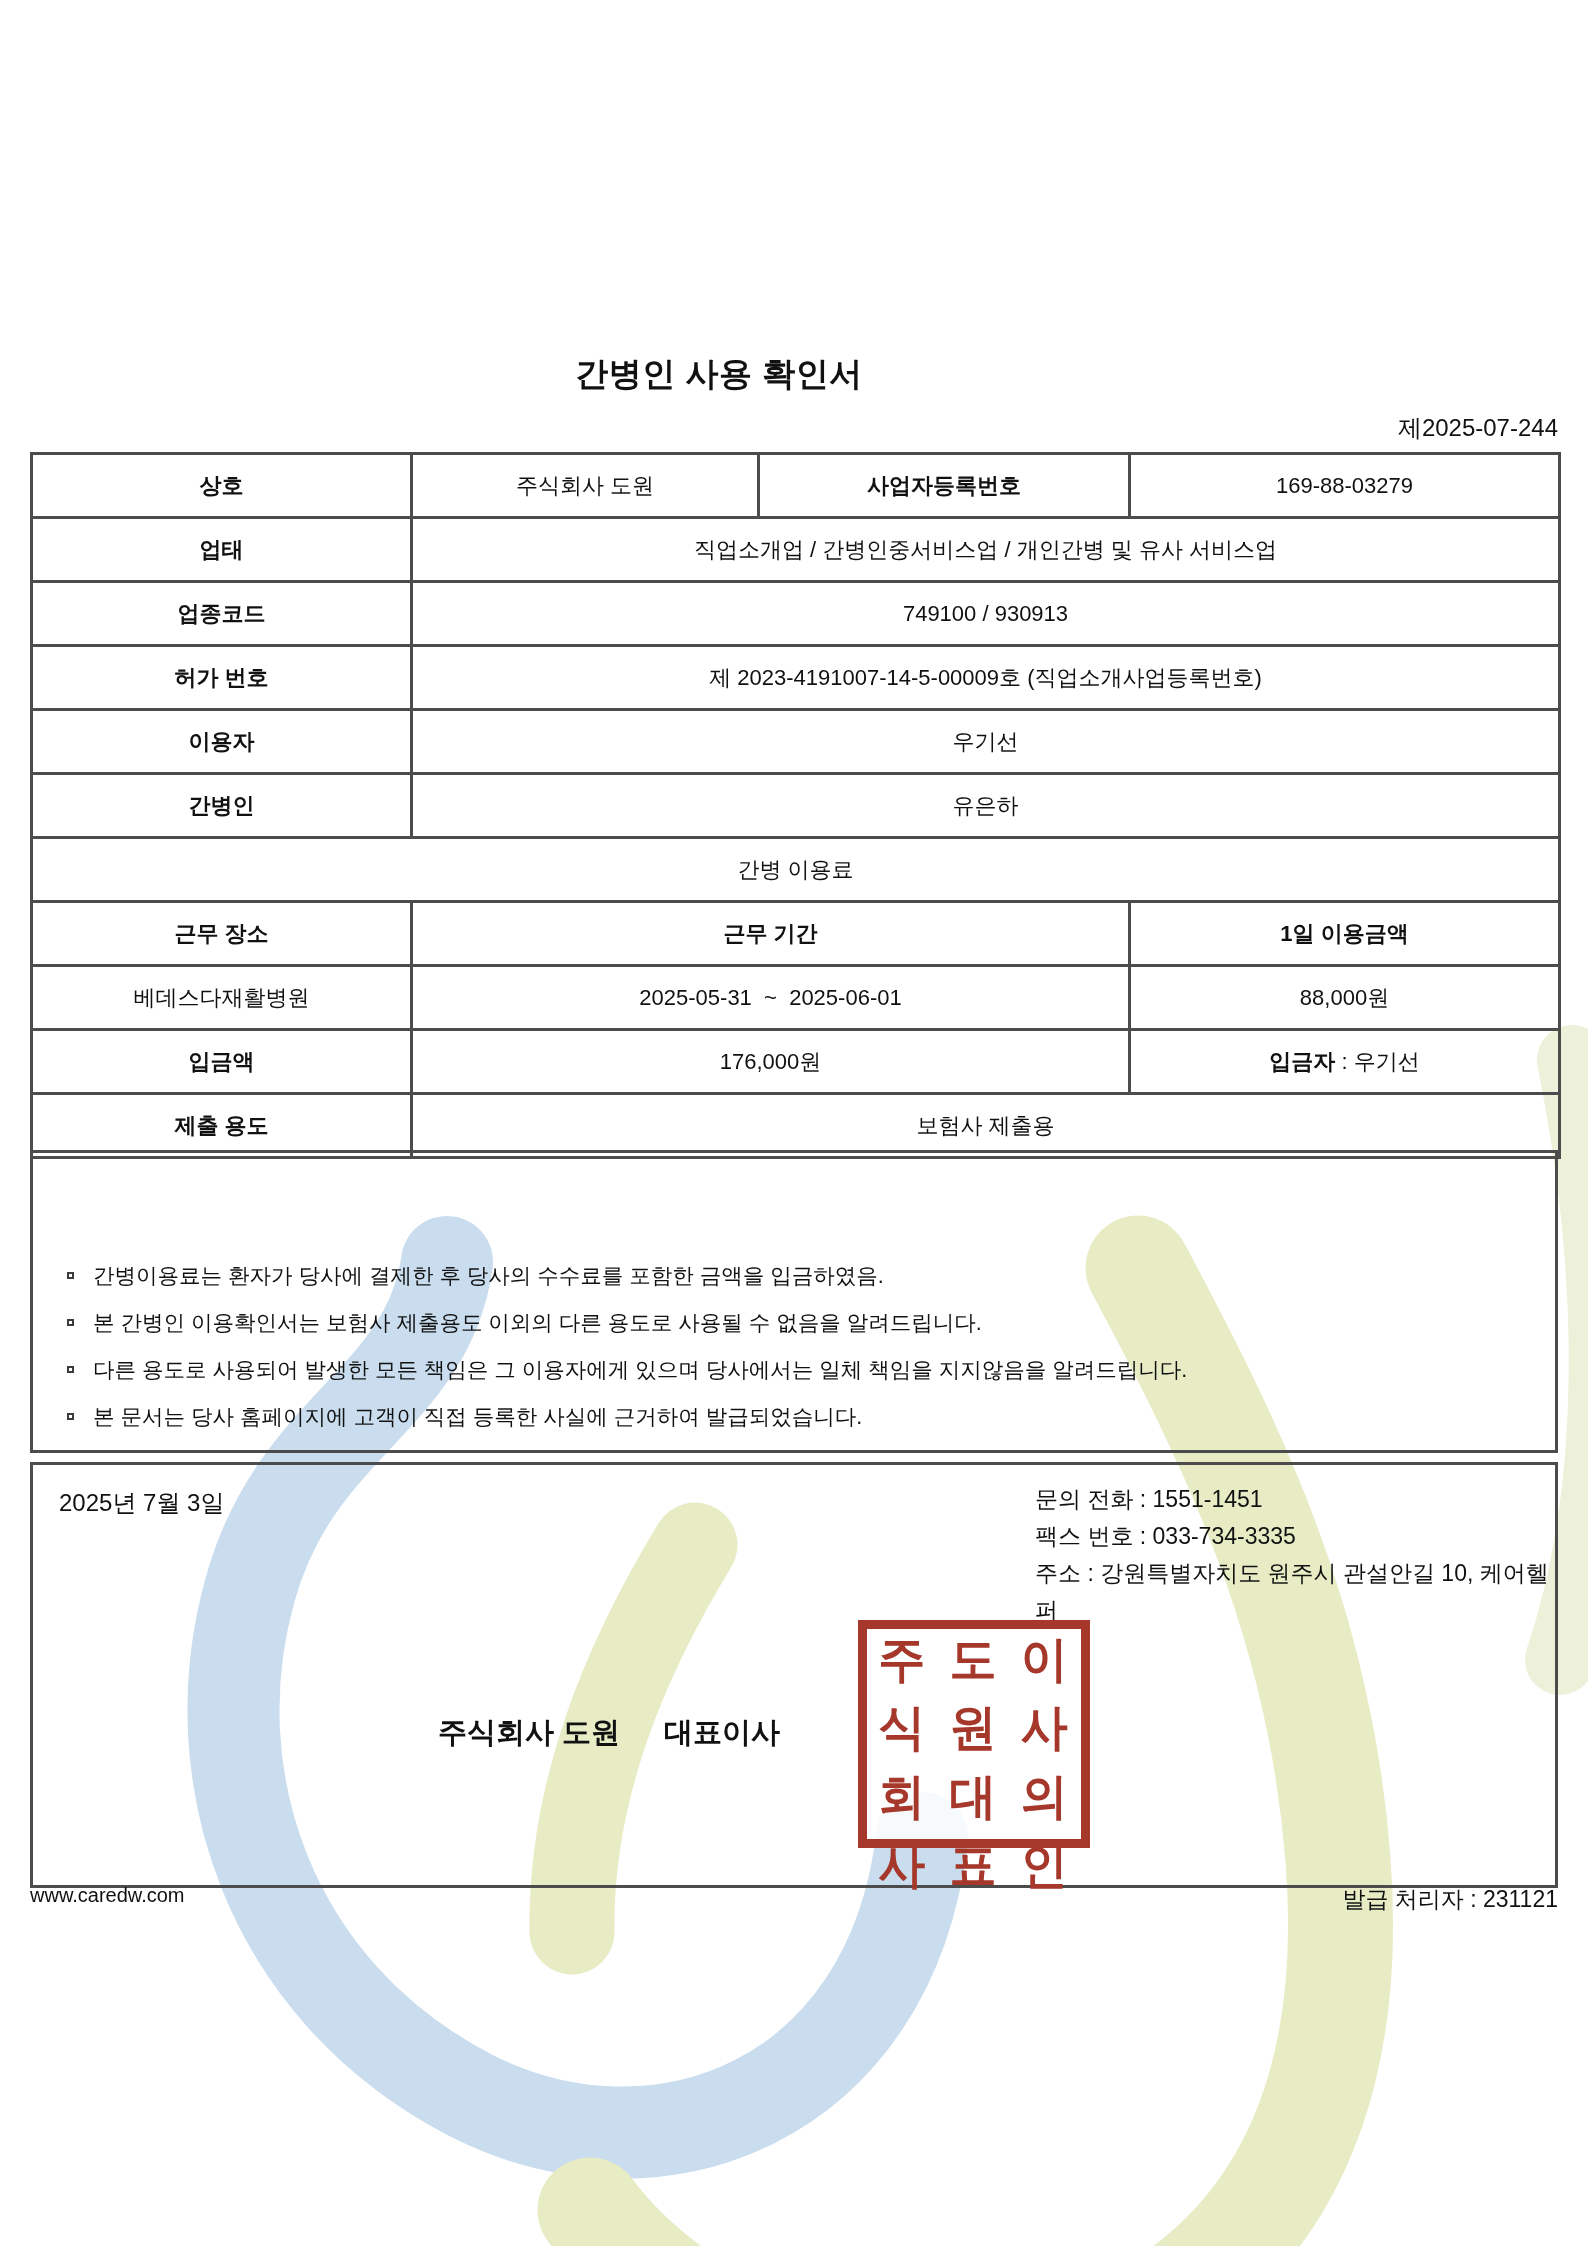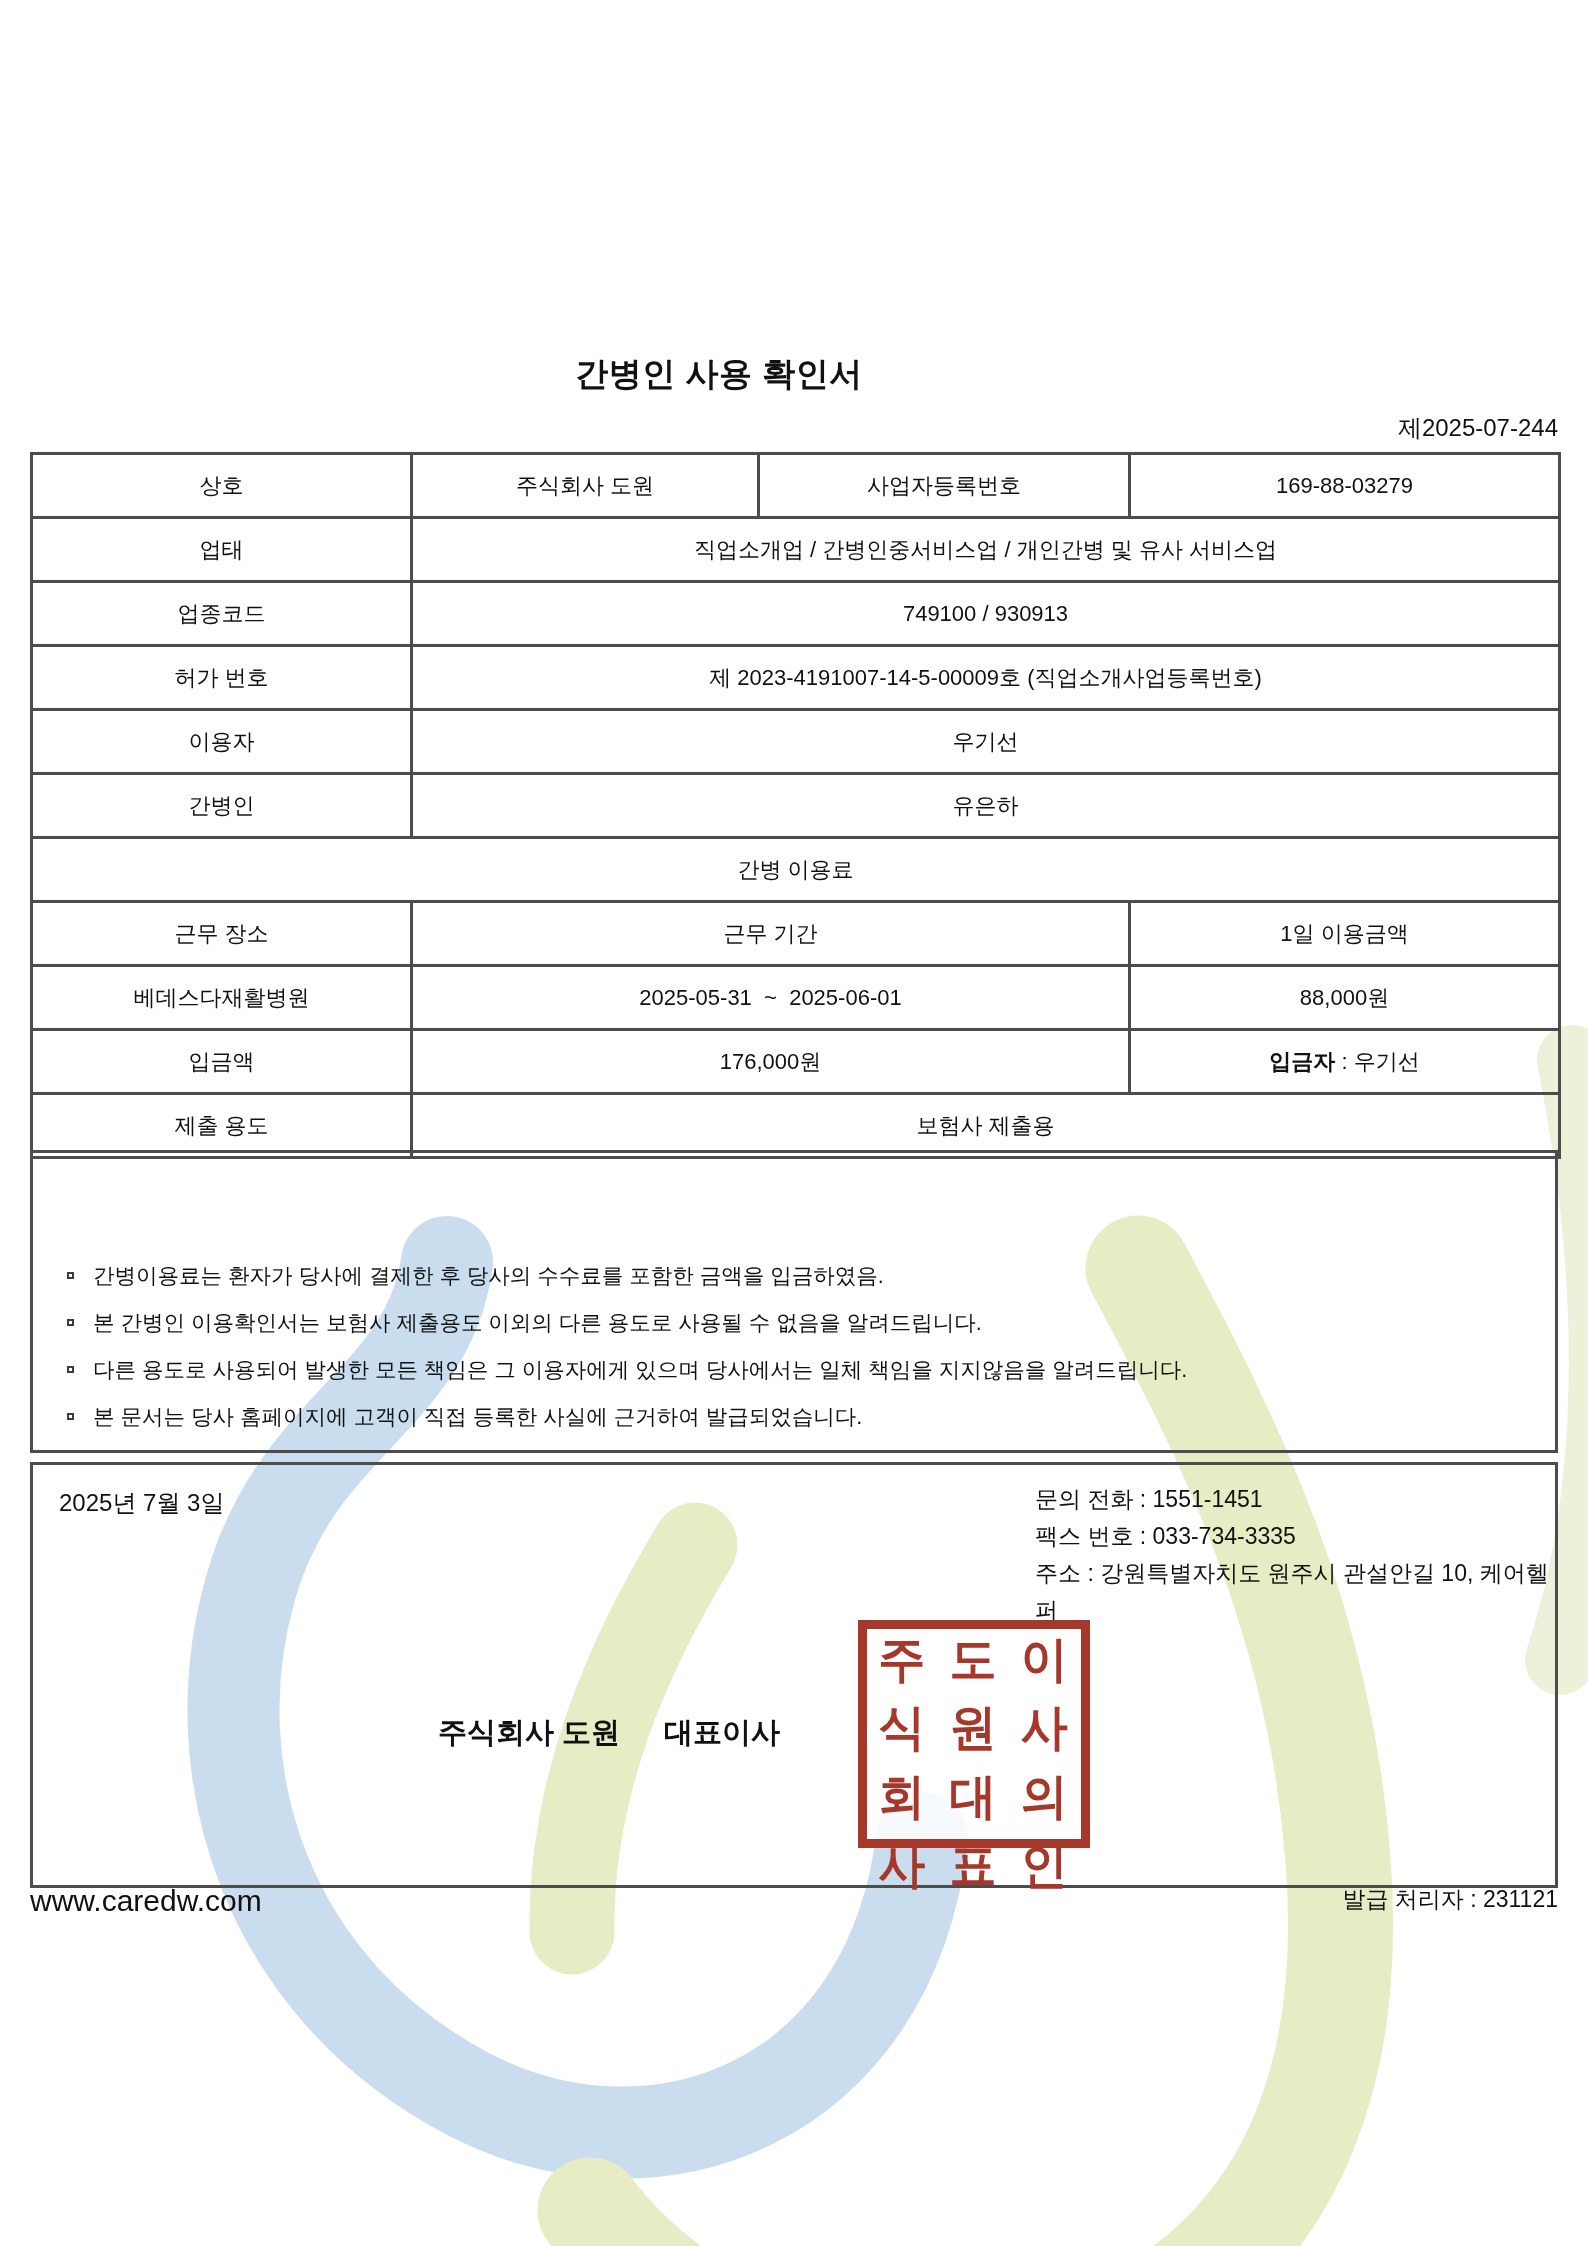--- a/index.html
+++ b/index.html
@@ -10,21 +10,21 @@
   .watermark{position:absolute;left:0;top:0;width:1588px;height:2246px;z-index:0;}
   .content{position:absolute;left:0;top:0;width:100%;height:100%;z-index:1;}
 
   .title{position:absolute;top:352px;left:0;width:1438px;text-align:center;
          font-size:33px;font-weight:bold;letter-spacing:0.5px;}
   .doc-number{position:absolute;top:412px;right:30px;font-size:24px;}
 
   table.main{position:absolute;top:452px;left:30px;width:1528px;border-collapse:collapse;table-layout:fixed;}
   table.main td{border:3px solid #4c4c4c;text-align:center;vertical-align:middle;
                 font-size:22px;height:57px;padding:2px 8px;background:transparent;}
-  td.lbl{font-weight:normal;}
+  td.lbl{font-weight:bold;}
   td.fee-head{font-size:27px;font-weight:normal;height:62px;}
   .pre{white-space:pre-wrap;}
 
   .notes-box{position:absolute;top:1150px;left:30px;width:1528px;height:303px;
              border:3px solid #4c4c4c;box-sizing:border-box;}
   .notes-list{margin:8px;padding:92px 30px 0 26px;list-style:none;}
   .note-item{position:relative;padding-left:26px;font-size:21.5px;line-height:47px;}
   .bullet{position:absolute;left:0;top:19px;width:7px;height:7px;border:2px solid #3c3c3c;box-sizing:border-box;}
 
   .bottom-box{position:absolute;top:1450px;left:30px;width:1528px;height:426px;
@@ -33,21 +33,21 @@
   .contact{position:absolute;left:1002px;top:16px;font-size:23px;line-height:37px;}
   .signature{position:absolute;left:405px;top:248px;font-size:29px;font-weight:bold;}
   .signature .gap{display:inline-block;width:44px;}
 
   .stamp{position:absolute;left:825px;top:155px;width:232px;height:228px;box-sizing:border-box;
          border:9px solid #a5372b;background:rgba(255,255,255,0.85);
          display:flex;flex-direction:row;justify-content:center;}
   .stamp-row{text-align:center;font-size:47px;line-height:66px;font-weight:bold;
              letter-spacing:2px;color:#a5372b;transform:scaleY(1.04);}
 
-  .footer-left{position:absolute;top:1884px;left:30px;font-size:30px;}
+  .footer-left{position:absolute;top:1884px;left:30px;font-size:20px;}
   .footer-right{position:absolute;top:1884px;right:30px;font-size:23px;}
 </style>
 </head>
 <body>
 
 <div class="page">
 
   <svg class="watermark" viewBox="0 0 1588 2246" aria-hidden="true">
     <path d="M 447 1262 C 428 1400 295 1425 250 1590 C 198 1775 268 1990 470 2095 C 655 2190 890 2105 922 1838" fill="none" stroke-width="92" stroke-linecap="round" stroke="#c9ddee"></path>
     <path d="M 1138 1268 C 1230 1440 1320 1620 1338 1860 C 1358 2120 1260 2300 1030 2360 C 860 2404 680 2330 590 2210" fill="none" stroke-width="105" stroke-linecap="round" stroke="#e7ecc5"></path>

